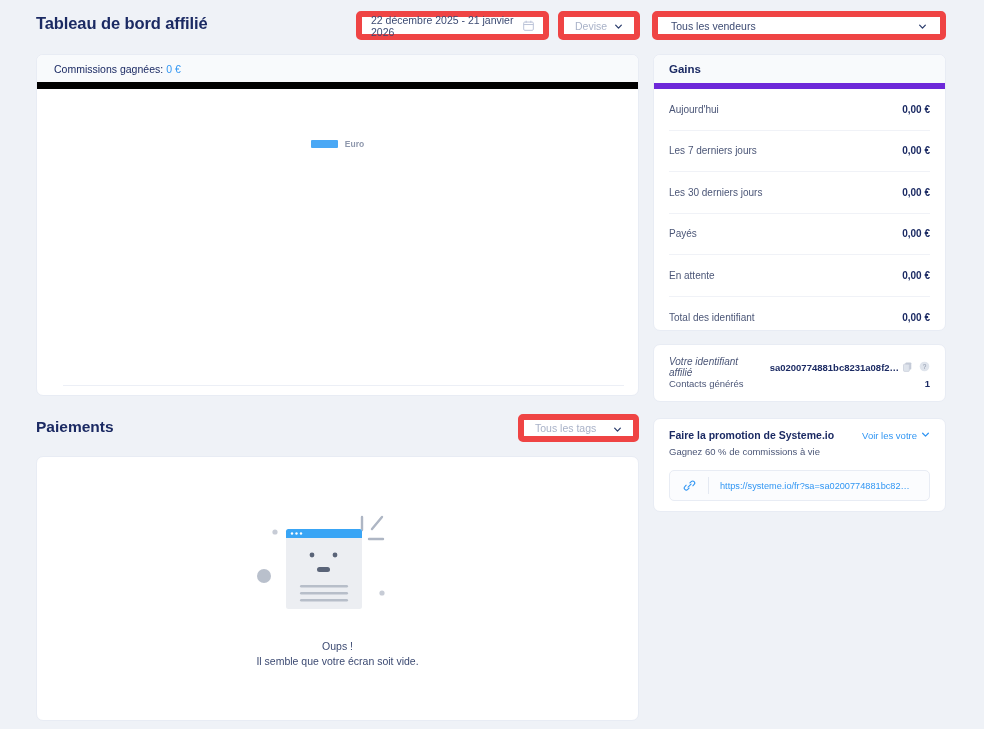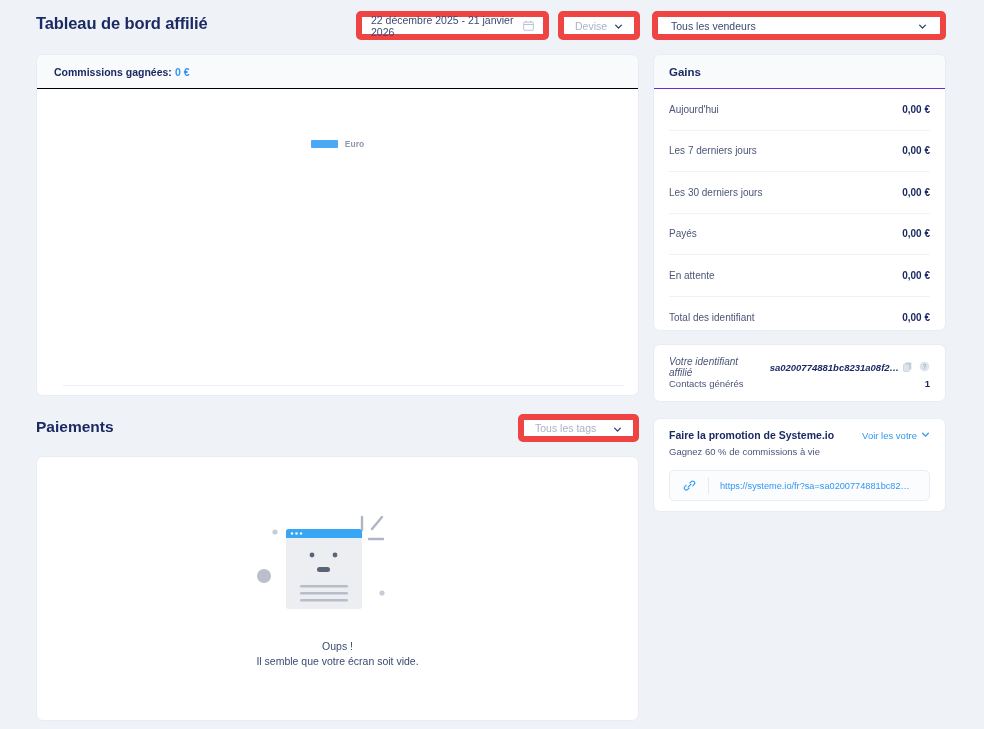--- a/index.html
+++ b/index.html
@@ -37,23 +37,23 @@
 
   
   .card {
     position: absolute; background: #fff;
     border-radius: 7px; border: 1px solid #e8ecf4;
   }
 
   
   .chart-card { left: 36px; top: 54px; width: 603px; height: 342px; overflow: hidden; }
   .chart-head {
-    height: 34px; background: #f8fafc; border-bottom: 1px solid #000000;
+    height: 34px; background: #f8fafc; border-bottom: 7px solid #000000;
     display: flex; align-items: center; padding-left: 17px;
-    font-size: 10.5px; font-weight: bold; color: #1b2a63;
+    font-size: 10.5px; font-weight: normal; color: #1b2a63;
   }
   .chart-head .amount { color: #3196f3; margin-left: 3px; }
   .chart-body { position: relative; height: 307px; }
   .legend {
     position: absolute; left: 0; right: 0; top: 50px;
     display: flex; justify-content: center; align-items: center; gap: 7px;
   }
   .legend-swatch { width: 27px; height: 8px; background: #4aa8f5; border-radius: 1px; }
   .legend-label { font-size: 8.5px; color: #8f98ad; font-weight: bold; }
   .axis-line {
@@ -84,21 +84,21 @@
     position: absolute; left: 0; right: 0; top: 0; bottom: 0;
     display: flex; flex-direction: column; align-items: center; justify-content: center;
   }
   .illus { position: relative; width: 180px; height: 115px; margin-bottom: 14px; }
   .empty-l1 { font-size: 10.5px; color: #3c4a72; margin-bottom: 3px; }
   .empty-l2 { font-size: 10.5px; color: #3c4a72; }
 
   
   .gains-card { left: 653px; top: 54px; width: 293px; height: 277px; overflow: hidden; }
   .gains-head {
-    height: 34px; background: #f8fafc; border-bottom: 1px solid #6d28d9;
+    height: 34px; background: #f8fafc; border-bottom: 6px solid #6d28d9;
     display: flex; align-items: center; padding-left: 15px;
     font-size: 11.5px; font-weight: bold; color: #1b2a63;
   }
   .gains-rows { padding: 0 15px; }
   .grow {
     height: 41.5px; display: flex; align-items: center; justify-content: space-between;
     border-bottom: 1px solid #f0f2f7;
   }
   .grow:last-child { border-bottom: none; }
   .grow .lbl { font-size: 10px; color: #4b5677; }
@@ -106,21 +106,21 @@
 
   .ident-card { left: 653px; top: 344px; width: 293px; height: 58px; }
   .ident-row {
     position: absolute; left: 15px; right: 15px; top: 11px;
     display: flex; align-items: center;
   }
   .ident-lbl { font-size: 10px; color: #4b5677; font-style: italic; }
   .ident-val {
     font-size: 9.5px; font-weight: bold; color: #1b2a63;
     margin-left: 6px; max-width: 150px; overflow: hidden;
-    white-space: nowrap; text-overflow: ellipsis; font-style: italic;
+    white-space: nowrap; text-overflow: ellipsis;
   }
   .ident-icons { margin-left: auto; display: flex; align-items: center; gap: 6px; }
   .contacts-row {
     position: absolute; left: 15px; right: 15px; top: 33px;
     display: flex; align-items: center; justify-content: space-between;
   }
   .contacts-lbl { font-size: 9.5px; color: #4b5677; }
   .contacts-val { font-size: 9.5px; font-weight: bold; color: #1b2a63; }
 
   .promo-card { left: 653px; top: 418px; width: 293px; height: 94px; }

